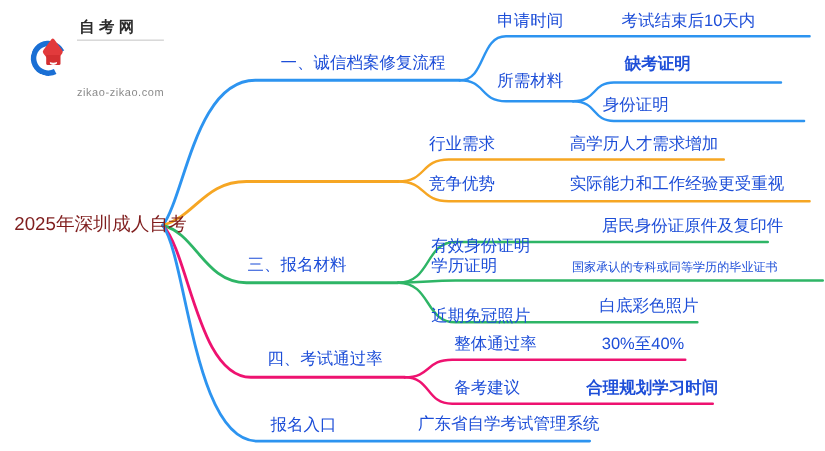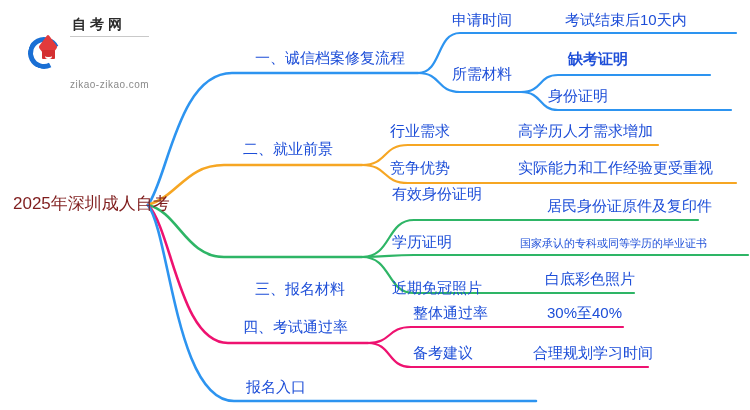--- a/index.html
+++ b/index.html
@@ -96,35 +96,35 @@
 
   <div class="lbl root" style="left:13px;top:195px;">2025年深圳成人自考</div>
 
   <div class="lbl" style="left:245px;top:50px;margin-left:10px;">一、诚信档案修复流程</div>
   <div class="lbl" style="left:452px;top:12px;">申请时间</div>
   <div class="lbl" style="left:565px;top:12px;">考试结束后10天内</div>
   <div class="lbl" style="left:452px;top:66px;">所需材料</div>
   <div class="lbl" style="left:568px;top:51px;font-weight:bold;">缺考证明</div>
   <div class="lbl" style="left:548px;top:88px;font-family:Liberation Serif, serif;">身份证明</div>
 
-  <div class="lbl" style="left:243px;top:141px;">二、就业前景</div>
   <div class="lbl" style="left:390px;top:123px;">行业需求</div>
   <div class="lbl" style="left:518px;top:123px;">高学历人才需求增加</div>
   <div class="lbl" style="left:390px;top:160px;">竞争优势</div>
   <div class="lbl" style="left:518px;top:160px;">实际能力和工作经验更受重视</div>
 
-  <div class="lbl" style="left:255px;top:233px;margin-top:48px;">三、报名材料</div>
-  <div class="lbl" style="left:392px;top:186px;">有效身份证明</div>
+  <div class="lbl" style="left:225px;top:233px;">三、报名材料</div>
+  <div class="lbl" style="left:392px;top:216px;">有效身份证明</div>
   <div class="lbl" style="left:547px;top:198px;">居民身份证原件及复印件</div>
   <div class="lbl" style="left:392px;top:234px;">学历证明</div>
   <div class="lbl small" style="left:520px;top:236px;">国家承认的专科或同等学历的毕业证书</div>
   <div class="lbl" style="left:392px;top:280px;">近期免冠照片</div>
   <div class="lbl" style="left:545px;top:271px;">白底彩色照片</div>
 
   <div class="lbl" style="left:243px;top:319px;">四、考试通过率</div>
   <div class="lbl" style="left:413px;top:305px;">整体通过率</div>
   <div class="lbl" style="left:547px;top:305px;">30%至40%</div>
   <div class="lbl" style="left:413px;top:345px;">备考建议</div>
-  <div class="lbl" style="left:533px;top:345px;">合理规划学习时间</div>
+  <div class="lbl" style="left:533px;top:345px;font-weight:bold;">合理规划学习时间</div>
 
   <div class="lbl" style="left:246px;top:379px;text-align:center;">报名入口</div>
+  <div class="lbl" style="left:380px;top:378px;">广东省自学考试管理系统</div>
 
 </div>
 
 </body></html>

